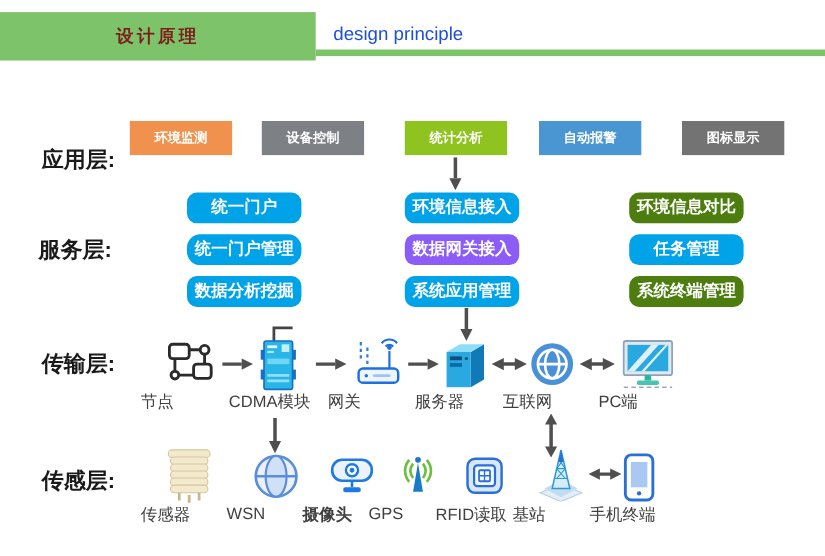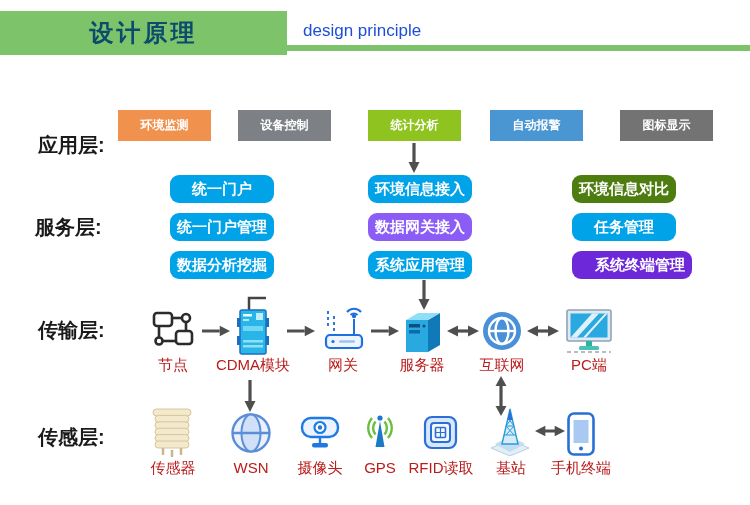--- a/index.html
+++ b/index.html
@@ -1,28 +1,28 @@
 <!DOCTYPE html>
 <html><head>
 <meta charset="utf-8">
 <style>
   html,body{margin:0;padding:0;background:#fff;}
   .page{position:relative;width:750px;height:505px;background:#ffffff;overflow:hidden;
         font-family:"Liberation Sans","DejaVu Sans",sans-serif;}
   .abs{position:absolute;}
   .hdr-block{left:0;top:11px;width:287px;height:44px;display:flex;align-items:center;justify-content:center;}
-  .hdr-title{color:#0c4a6e;font-size:24px;font-weight:bold;letter-spacing:3px;}
+  .hdr-title{color:#7f1d1d;font-size:16px;font-weight:bold;letter-spacing:3px;}
   .hdr-sub{left:303px;top:21px;font-size:17px;color:#1d4ed8;}
   .hdr-line{left:287px;top:45px;width:463px;height:6px;}
   .layer-label{font-size:20px;font-weight:bold;color:#1a1a1a;}
   .app-box{width:93px;height:31px;line-height:31px;text-align:center;color:#fff;
            font-size:12px;font-weight:bold;}
   .svc-btn{width:104px;height:28px;line-height:28px;border-radius:9px;text-align:center;
            color:#fff;font-size:15px;font-weight:bold;}
-  .icon-label{width:90px;text-align:center;font-size:15px;color:#b91c1c;}
+  .icon-label{width:90px;text-align:left;font-size:15px;color:#404040;}
 </style>
 </head>
 <body>
 
 <div class="page">
 
   <div class="abs hdr-block" style="background: rgb(124, 195, 106);">
     <span class="hdr-title">设计原理</span>
   </div>
   <div class="abs hdr-sub">design principle</div>
@@ -35,28 +35,28 @@
   <div class="abs app-box" style="left: 490px; top: 110px; background: rgb(74, 150, 210);">自动报警</div>
   <div class="abs app-box" style="left: 620px; top: 110px; background: #737373;">图标显示</div>
 
   <svg class="abs" style="left:407px;top:143px;" width="14" height="30" viewBox="0 0 14 30">
     <path d="M7,0 V19" stroke="#4f4f4f" stroke-width="3.2" fill="none"></path>
     <polygon points="1.5,19 12.5,19 7,30" fill="#4f4f4f"></polygon>
   </svg>
 
   <div class="abs layer-label" style="left:35px;top:214px;">服务层:</div>
   <div class="abs svc-btn" style="left: 170px; top: 175px; background: rgb(0, 162, 232);">统一门户</div>
-  <div class="abs svc-btn" style="left: 170px; top: 213px; background: rgb(0, 162, 232);">统一门户管理</div>
+  <div class="abs svc-btn" style="left: 170px; top: 213px; background: rgb(0, 162, 232); border-radius: 12px;">统一门户管理</div>
   <div class="abs svc-btn" style="left: 170px; top: 251px; background: rgb(0, 162, 232);">数据分析挖掘</div>
   <div class="abs svc-btn" style="left: 368px; top: 175px; background: rgb(0, 162, 232);">环境信息接入</div>
   <div class="abs svc-btn" style="left: 368px; top: 213px; background: #8b5cf6;">数据网关接入</div>
   <div class="abs svc-btn" style="left: 368px; top: 251px; background: rgb(0, 162, 232);">系统应用管理</div>
   <div class="abs svc-btn" style="left: 572px; top: 175px; background: #4d7c0f;">环境信息对比</div>
   <div class="abs svc-btn" style="left: 572px; top: 213px; background: rgb(0, 162, 232);">任务管理</div>
-  <div class="abs svc-btn" style="left: 572px; top: 251px; background: #6d28d9; padding-left: 16px;">系统终端管理</div>
+  <div class="abs svc-btn" style="left: 572px; top: 251px; background: #4d7c0f;">系统终端管理</div>
 
   <svg class="abs" style="left:417px;top:280px;" width="14" height="30" viewBox="0 0 14 30">
     <path d="M7,0 V19" stroke="#4f4f4f" stroke-width="3.2" fill="none"></path>
     <polygon points="1.5,19 12.5,19 7,30" fill="#4f4f4f"></polygon>
   </svg>
 
   <div class="abs layer-label" style="left:38px;top:317px;">传输层:</div>
 
   <svg class="abs" style="left:150px;top:307px;" width="46" height="46" viewBox="0 0 46 46">
     <g stroke="#2b2b2b" stroke-width="2.6" fill="none">
@@ -241,19 +241,19 @@
   </svg>
 
   <svg class="abs" style="left:566px;top:411px;" width="30" height="46" viewBox="0 0 30 46">
     <rect x="2.5" y="2.5" width="25" height="41" rx="5.5" fill="#fff" stroke="#2a6fd6" stroke-width="2.6"></rect>
     <rect x="7.5" y="9" width="15" height="23" fill="#a9c9f2"></rect>
     <circle cx="15" cy="37.5" r="2" fill="#2a6fd6"></circle>
   </svg>
 
   <div class="abs icon-label" style="left:128px;top:459px;">传感器</div>
   <div class="abs icon-label" style="left:206px;top:459px;">WSN</div>
-  <div class="abs icon-label" style="left:275px;top:459px;">摄像头</div>
+  <div class="abs icon-label" style="left:275px;top:459px;font-weight:bold;">摄像头</div>
   <div class="abs icon-label" style="left:335px;top:459px;">GPS</div>
   <div class="abs icon-label" style="left:396px;top:459px;">RFID读取</div>
   <div class="abs icon-label" style="left:466px;top:459px;">基站</div>
   <div class="abs icon-label" style="left:536px;top:459px;">手机终端</div>
 
 </div>
 
 </body></html>

